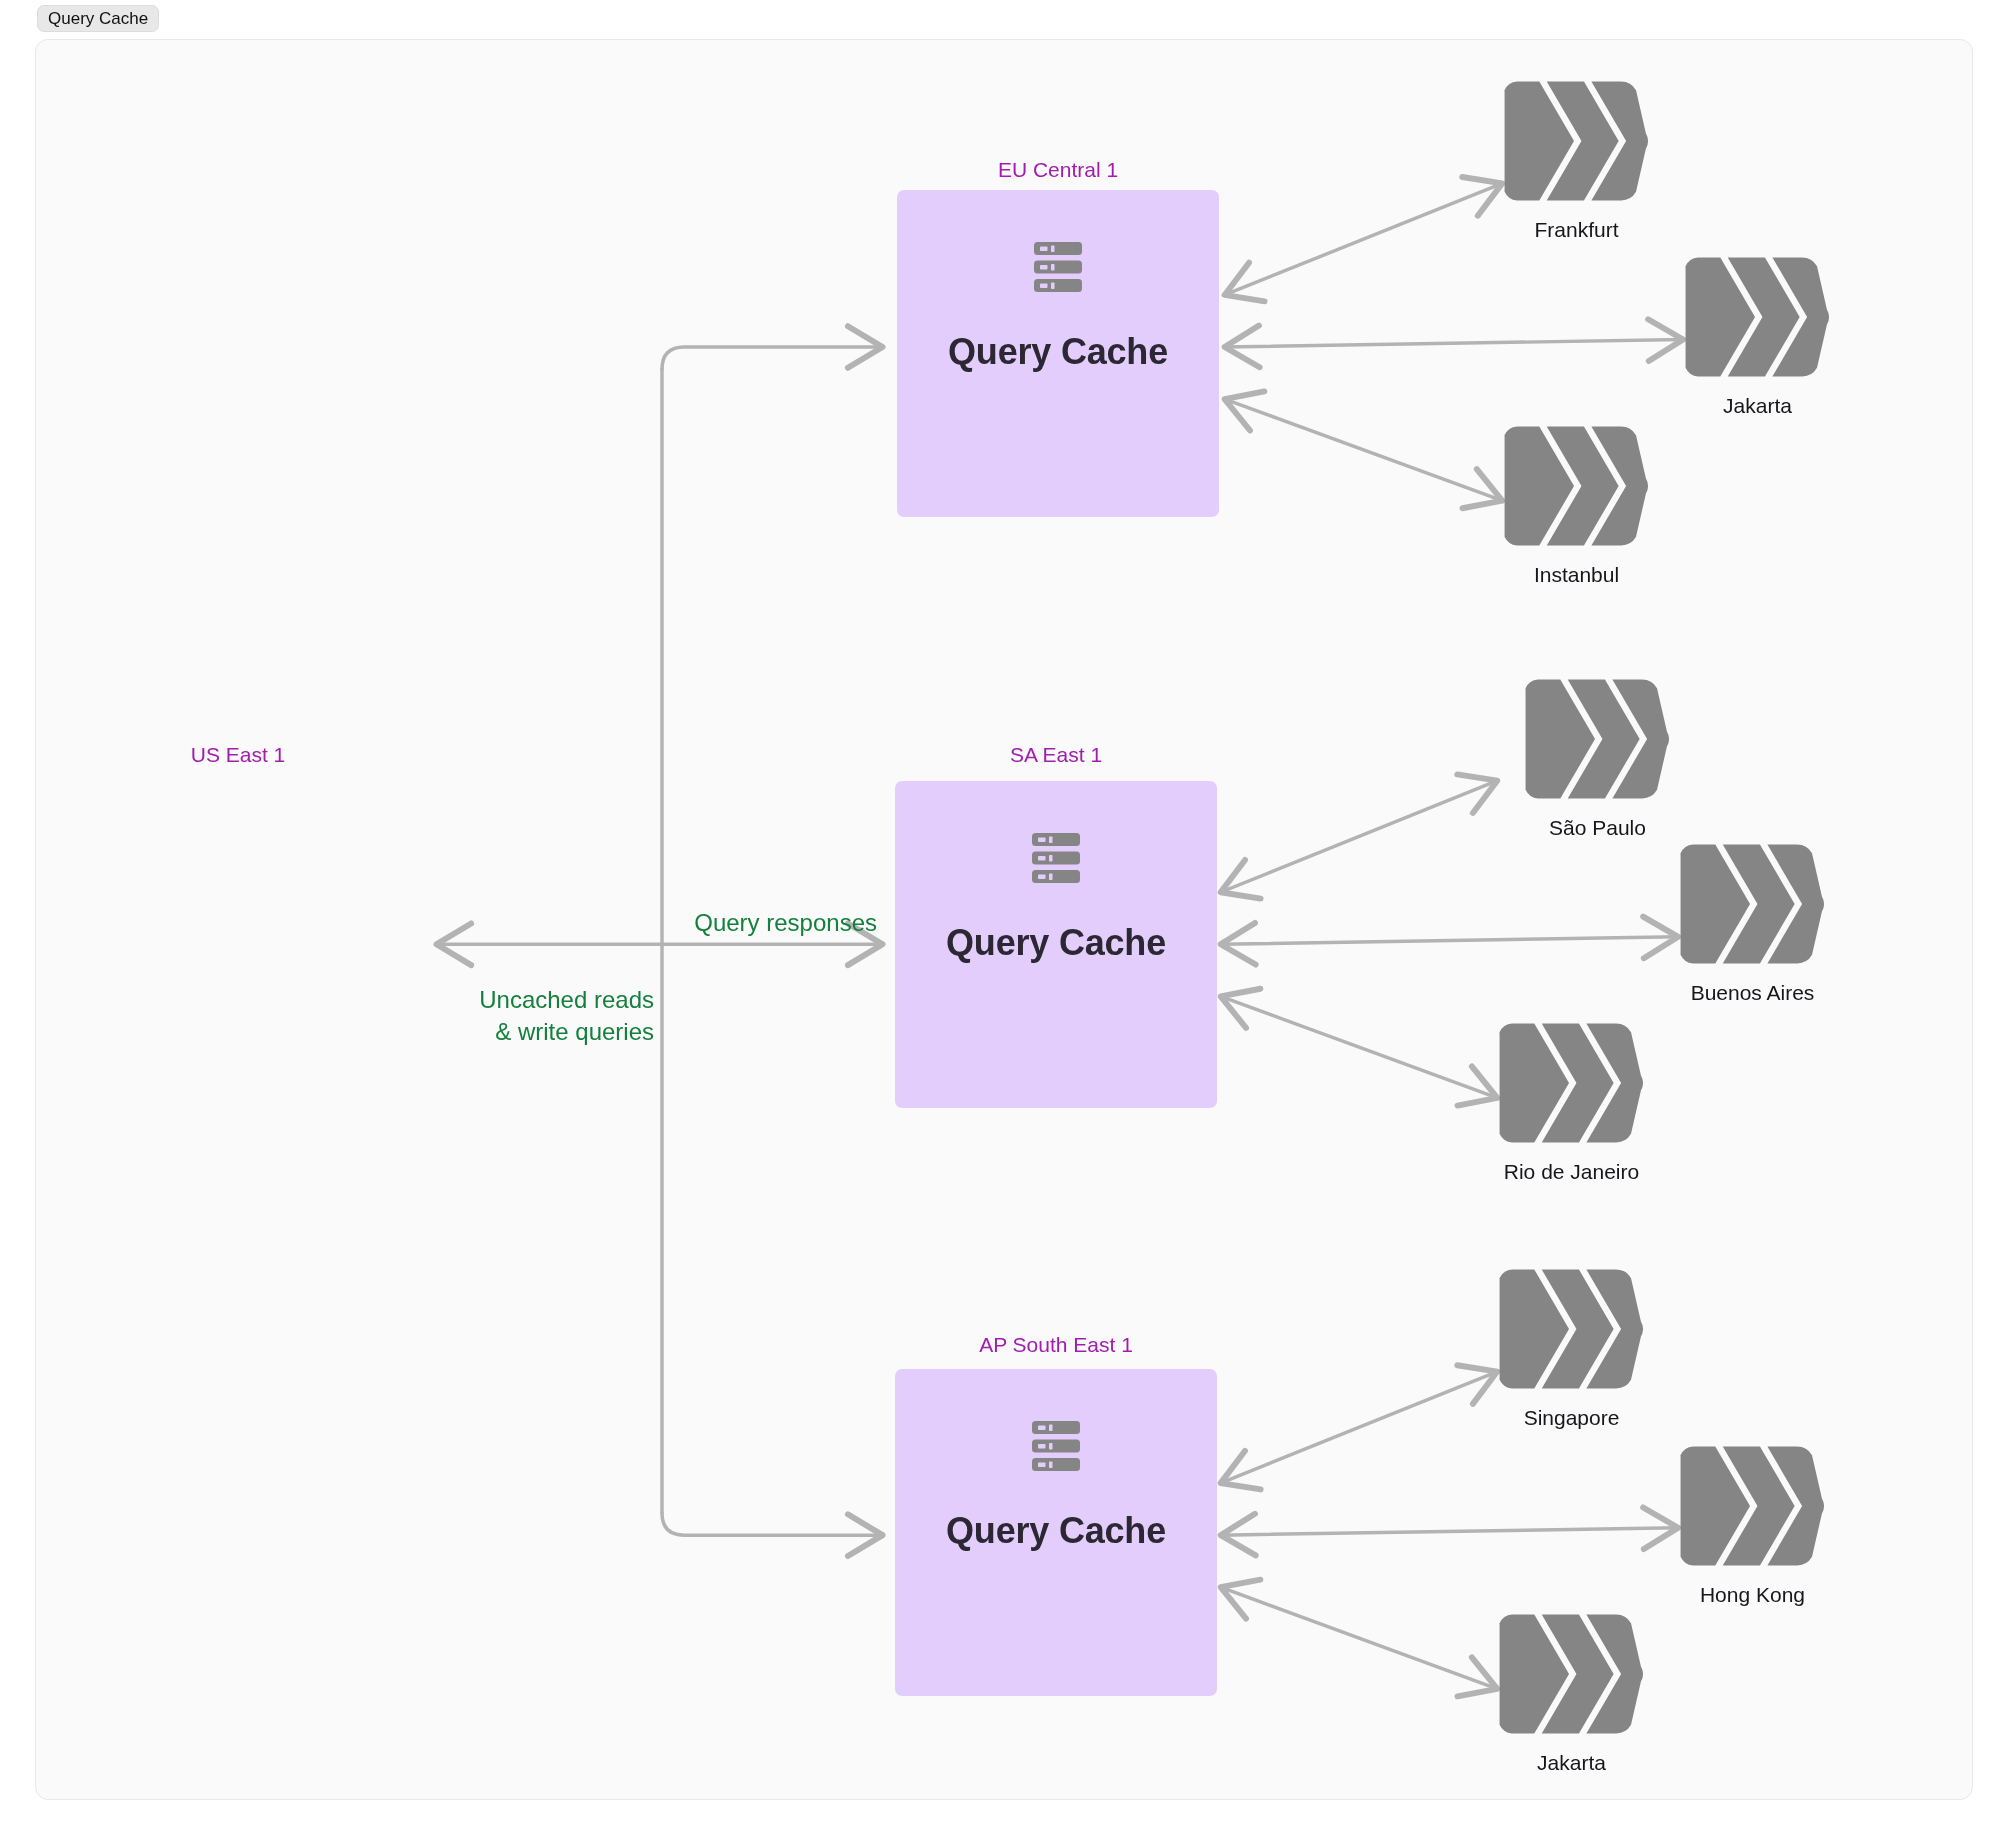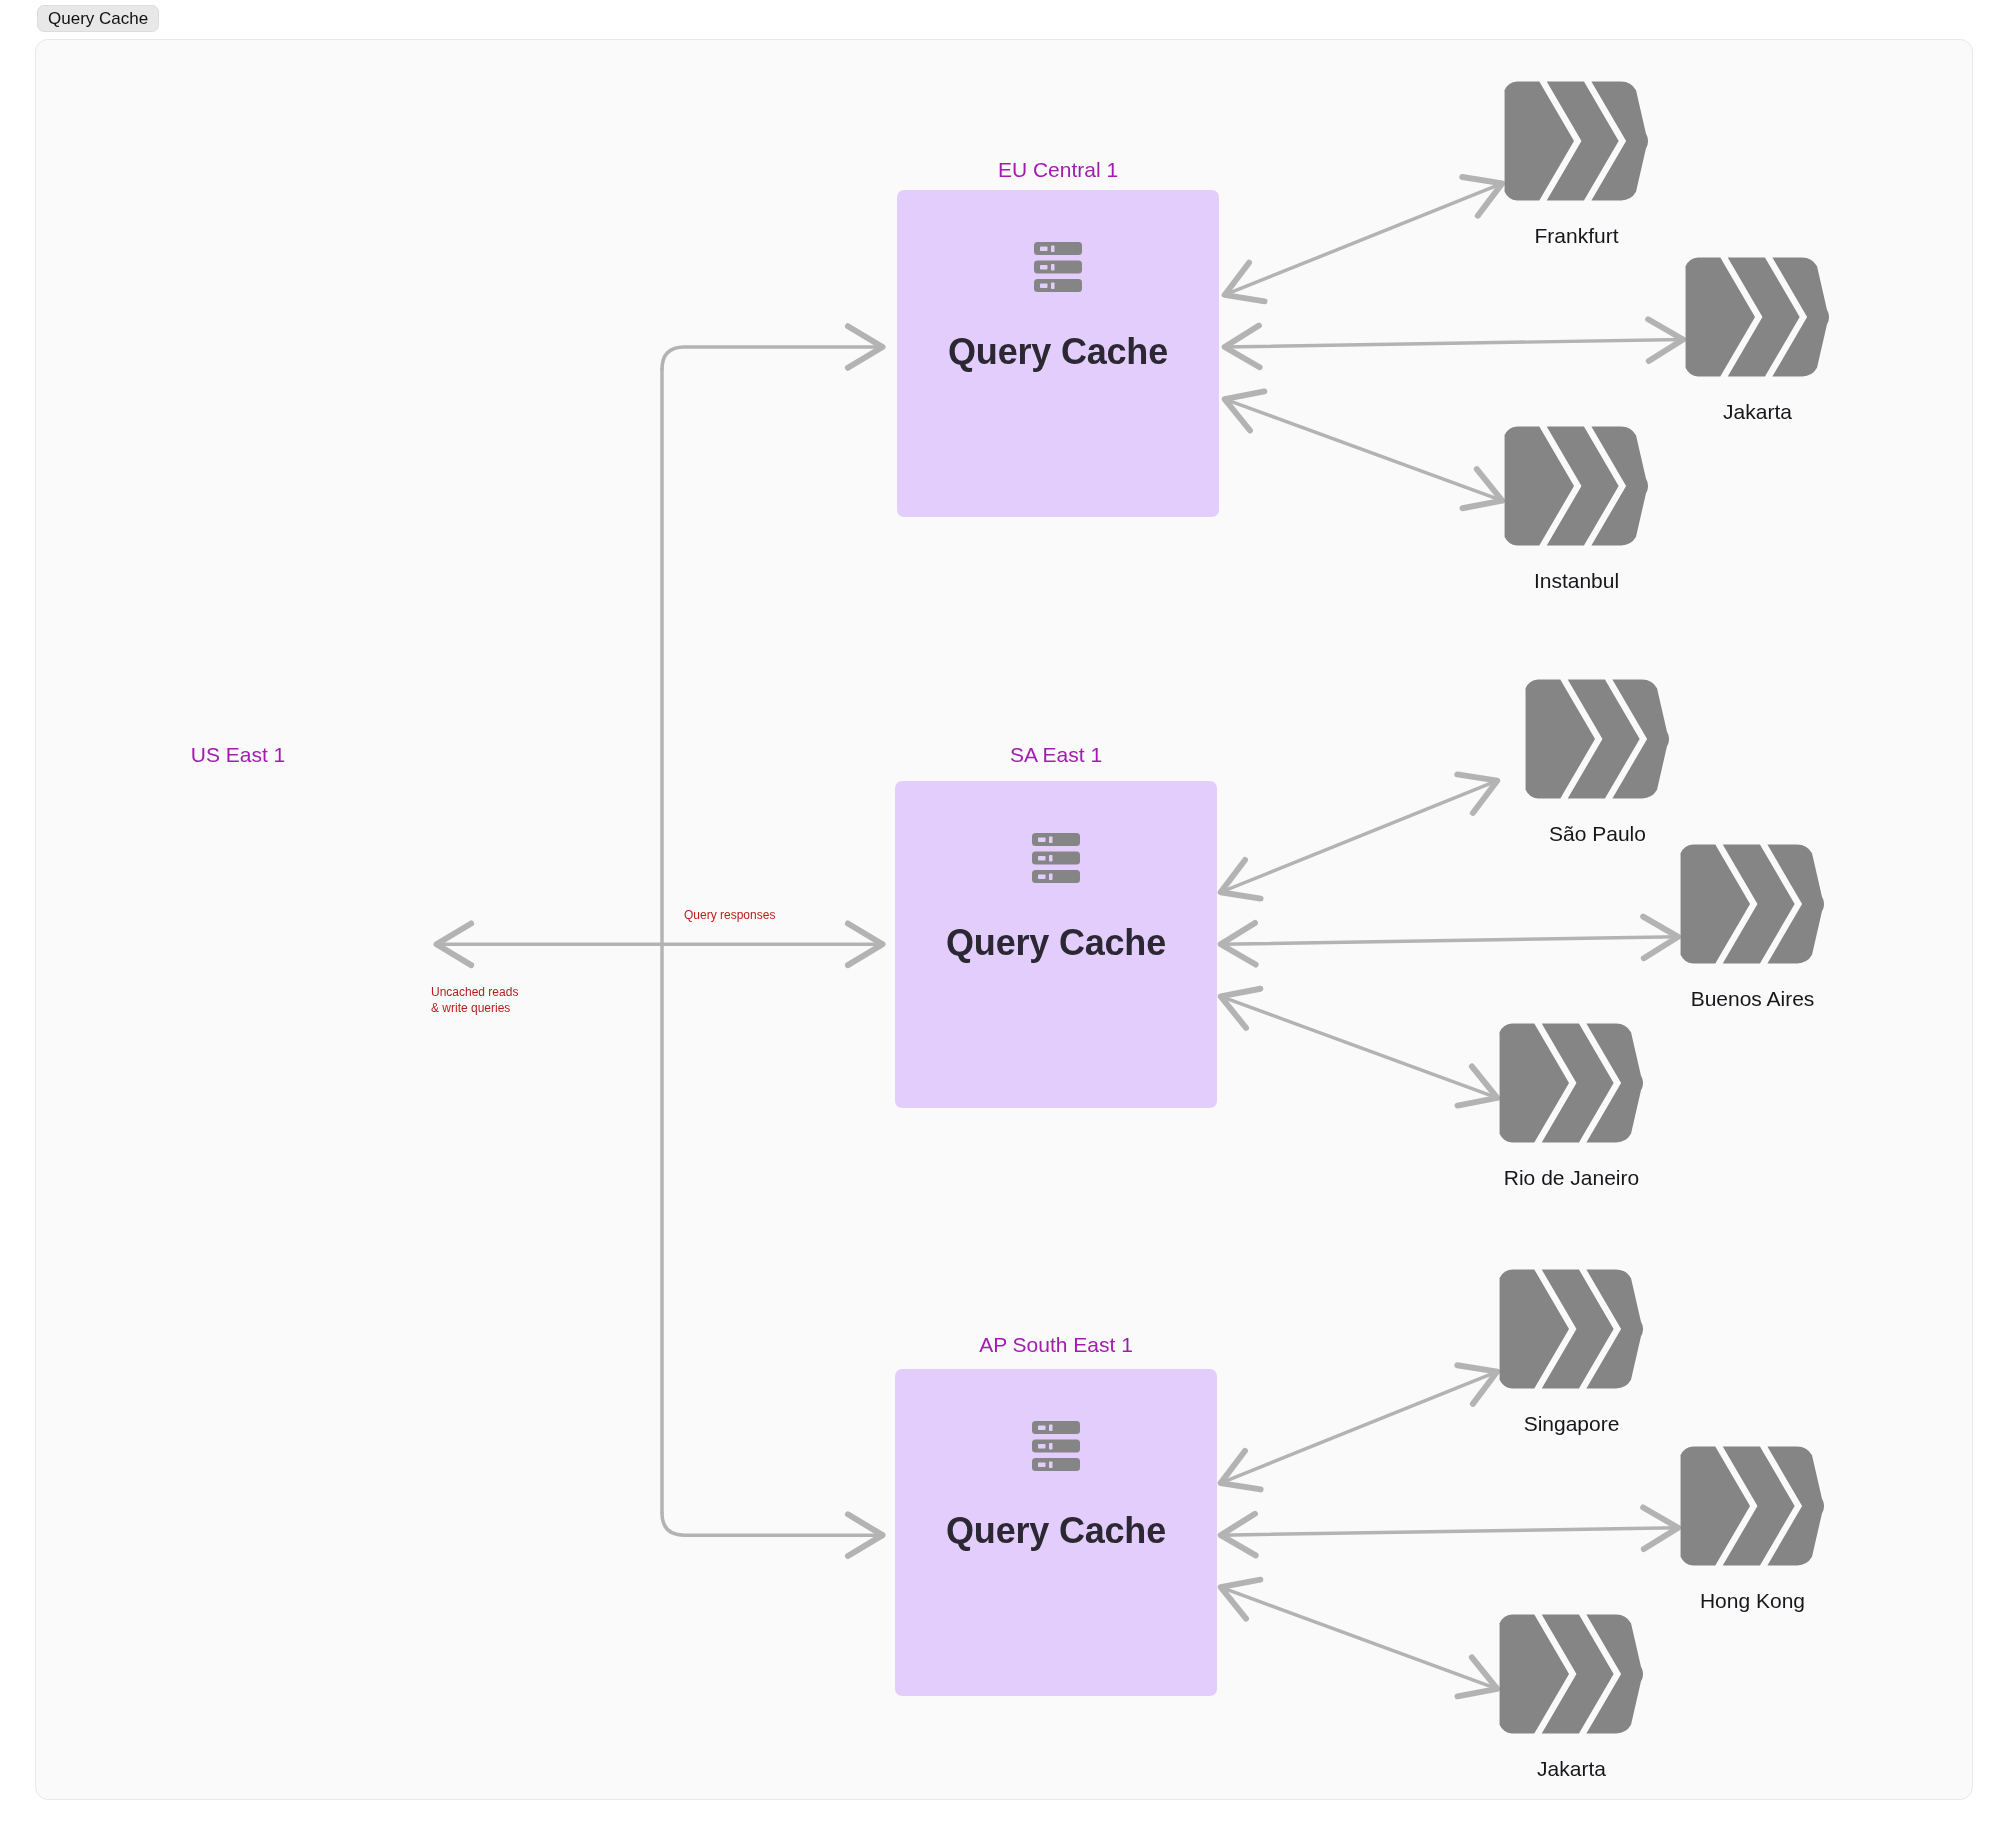--- a/index.html
+++ b/index.html
@@ -96,36 +96,36 @@
 
   
   .city {
     position: absolute;
     z-index: 10;
     display: flex;
     flex-direction: column;
     align-items: center;
   }
   .city-label {
-    margin-top: 22px;
+    margin-top: 16px;
     font-size: 21px;
     color: #17161a;
     line-height: 1;
     white-space: nowrap;
     text-align: center;
   }
 
   
   .edge-label {
     position: absolute;
     z-index: 20;
-    font-size: 12px;
-    color: #b91c1c;
+    font-size: 24px;
+    color: #15803d;
     line-height: 1.35;
-    text-align: left;
+    text-align: right;
     white-space: pre-line;
   }
 </style>
 </head>
 <body>
 
 <div id="root">
 
   <div class="tab-badge">Query Cache</div>
 

